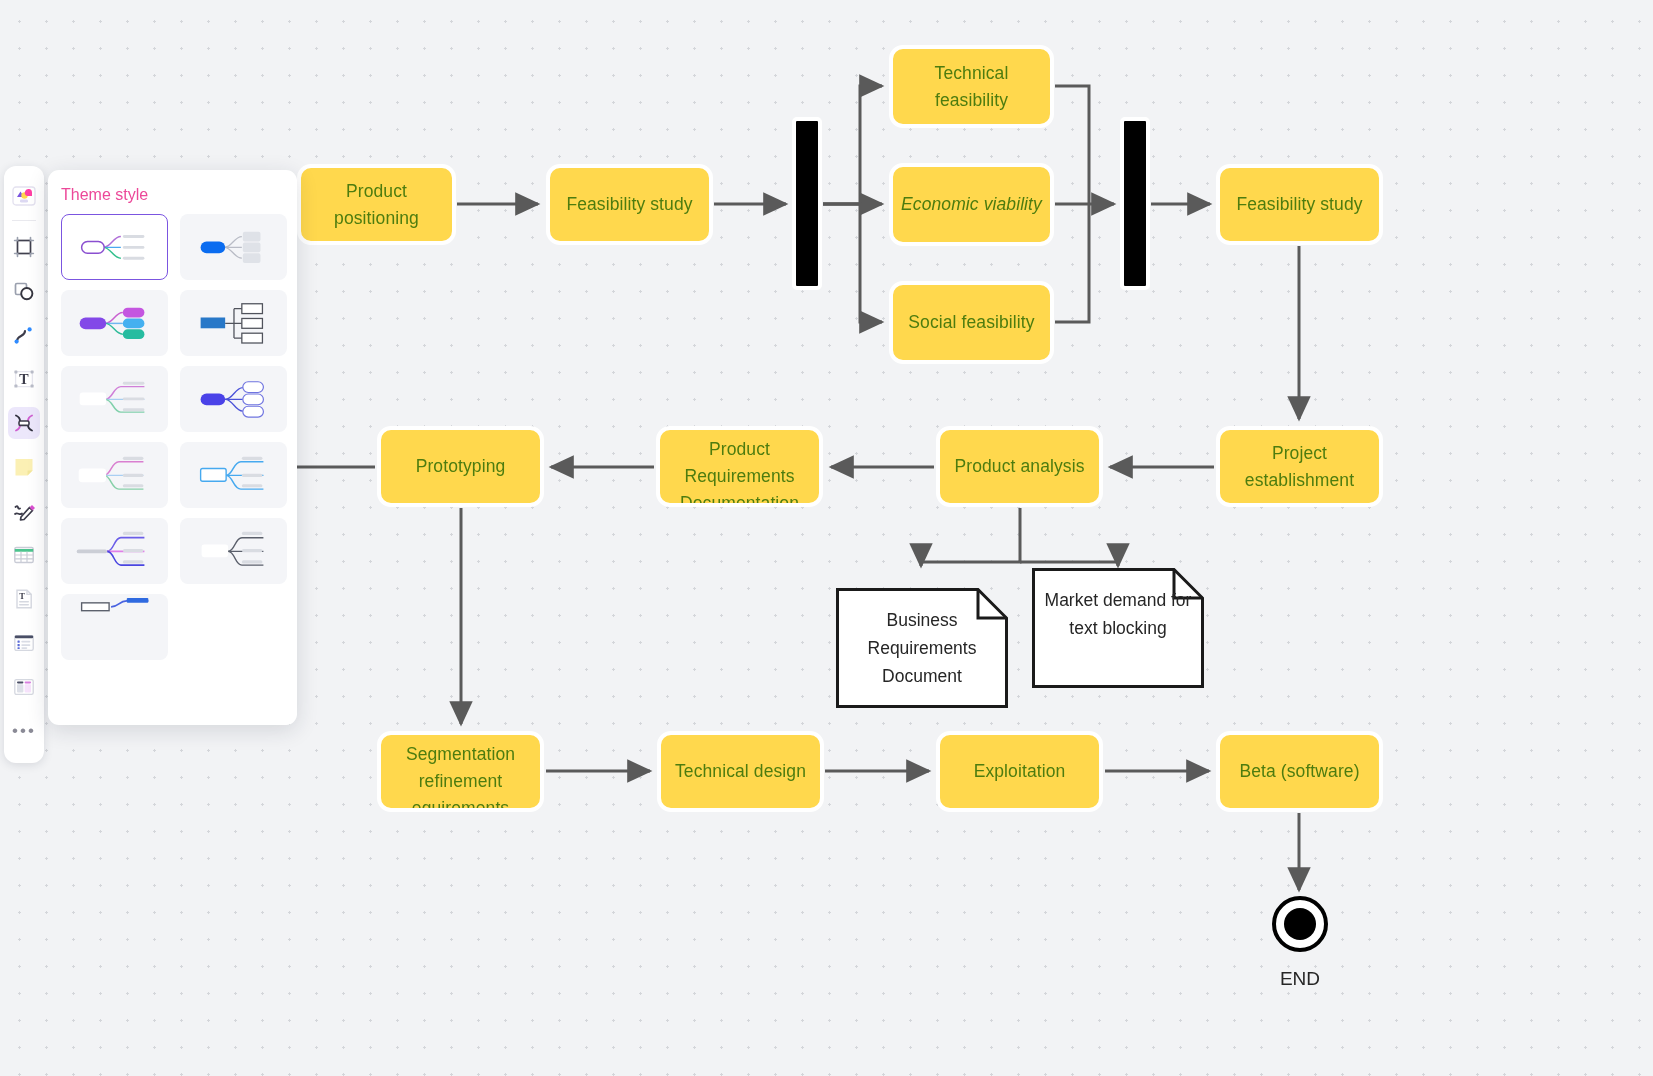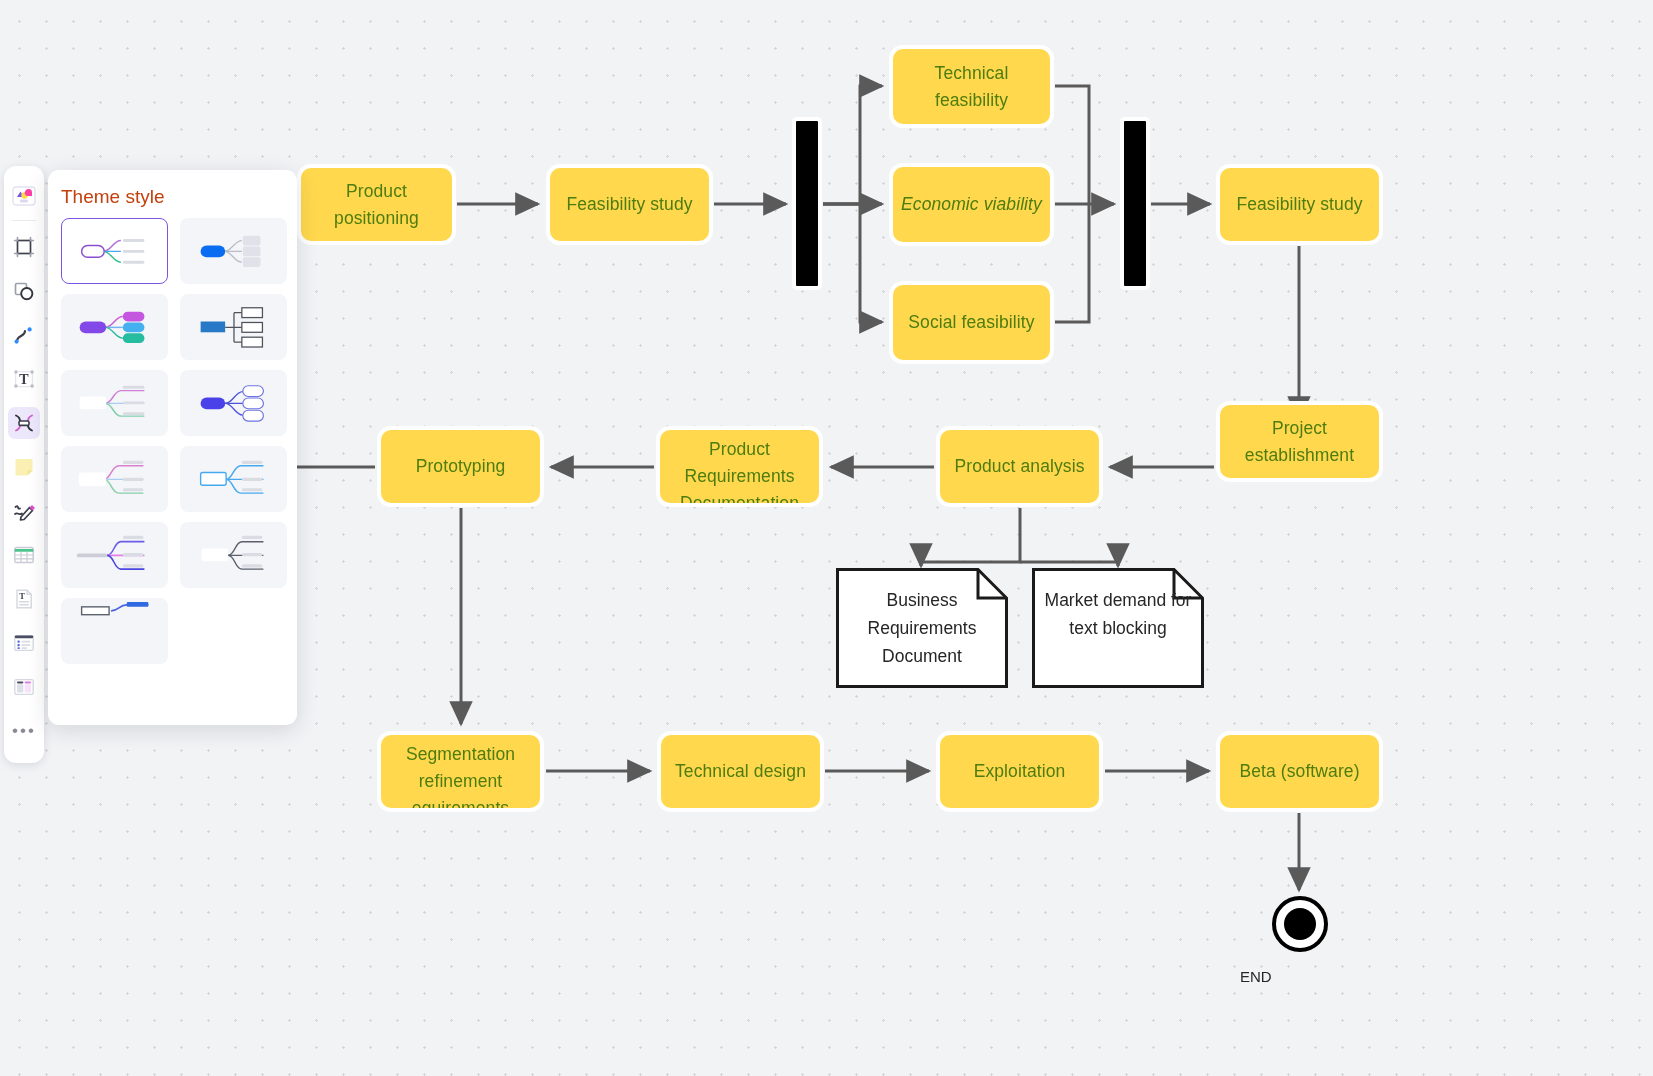--- a/index.html
+++ b/index.html
@@ -54,22 +54,22 @@
   .doc svg { position: absolute; inset: 0; }
   .doc .dlbl {
     position: absolute; inset: 0;
     display: flex; align-items: center; justify-content: center;
     padding: 0 6px;
   }
 
   .endnode { position: absolute; }
   .endlabel {
     position: absolute;
-    font-size: 15px; color: #262626;
-    width: 120px;
+    font-size: 19px; color: #262626;
+    text-align: center; width: 120px;
   }
 
   
   #toolbar {
     position: absolute; left: 4px; top: 166px;
     width: 40px; padding: 8px 0 10px;
     background: #ffffff;
     border-radius: 12px;
     box-shadow: 0 2px 10px rgba(30,35,60,.13);
     display: flex; flex-direction: column; align-items: center;
@@ -91,21 +91,21 @@
   #theme-panel {
     position: absolute; left: 48px; top: 170px;
     width: 249px; height: 555px;
     background: #ffffff;
     border-radius: 11px;
     box-shadow: 0 5px 22px rgba(30,35,60,.14);
     overflow: hidden;
     z-index: 45;
   }
   #theme-title {
-    font-size: 19px; color: #c2410c;
+    font-size: 16px; color: #ec4899;
     padding: 16px 0 10px 13px;
   }
   #theme-grid {
     display: grid; grid-template-columns: 107px 107px;
     gap: 10px 12px;
     padding: 0 13px;
   }
   .swatch {
     height: 66px; background: #f4f5f8; border-radius: 8px;
     position: relative; cursor: pointer;
@@ -185,37 +185,37 @@
     <div class="node" style="left:889px;top:281px;width:165px;height:83px;">
       <span class="lbl">Social feasibility</span>
     </div>
 
     <div class="bar" style="left:1120px;top:117px;width:30px;height:173px;"></div>
 
     <div class="node" style="left:1216px;top:164px;width:167px;height:81px;">
       <span class="lbl">Feasibility study</span>
     </div>
 
-    <div class="node" style="left:1216px;top:401px;width:167px;height:81px;align-items:center;">
+    <div class="node" style="left:1216px;top:426px;width:167px;height:81px;align-items:center;">
       <span class="lbl">Project establishment</span>
     </div>
 
     <div class="node" style="left:936px;top:426px;width:167px;height:81px;">
       <span class="lbl">Product analysis</span>
     </div>
 
     <div class="node" style="left:656px;top:426px;width:167px;height:81px;align-items:flex-start;padding-top:6px;">
       <span class="lbl">Product Requirements Documentation</span>
     </div>
 
     <div class="node" style="left:377px;top:426px;width:167px;height:81px;">
       <span class="lbl">Prototyping</span>
     </div>
 
-    <div class="doc" style="left:836px;top:568px;width:172px;height:120px;">
+    <div class="doc" style="left:836px;top:588px;width:172px;height:120px;">
       <svg viewBox="0 0 172 120" xmlns="http://www.w3.org/2000/svg">
         <path d="M1.5,1.5 H142 L170.5,30 V118.5 H1.5 Z" fill="#ffffff" stroke="#1a1a1a" stroke-width="3"></path>
         <path d="M142,1.5 V30 H170.5" fill="none" stroke="#1a1a1a" stroke-width="3"></path>
       </svg>
       <span class="dlbl">Business Requirements Document</span>
     </div>
 
     <div class="doc" style="left:1032px;top:568px;width:172px;height:91px;">
       <svg viewBox="0 0 172 120" xmlns="http://www.w3.org/2000/svg">
         <path d="M1.5,1.5 H142 L170.5,30 V118.5 H1.5 Z" fill="#ffffff" stroke="#1a1a1a" stroke-width="3"></path>

